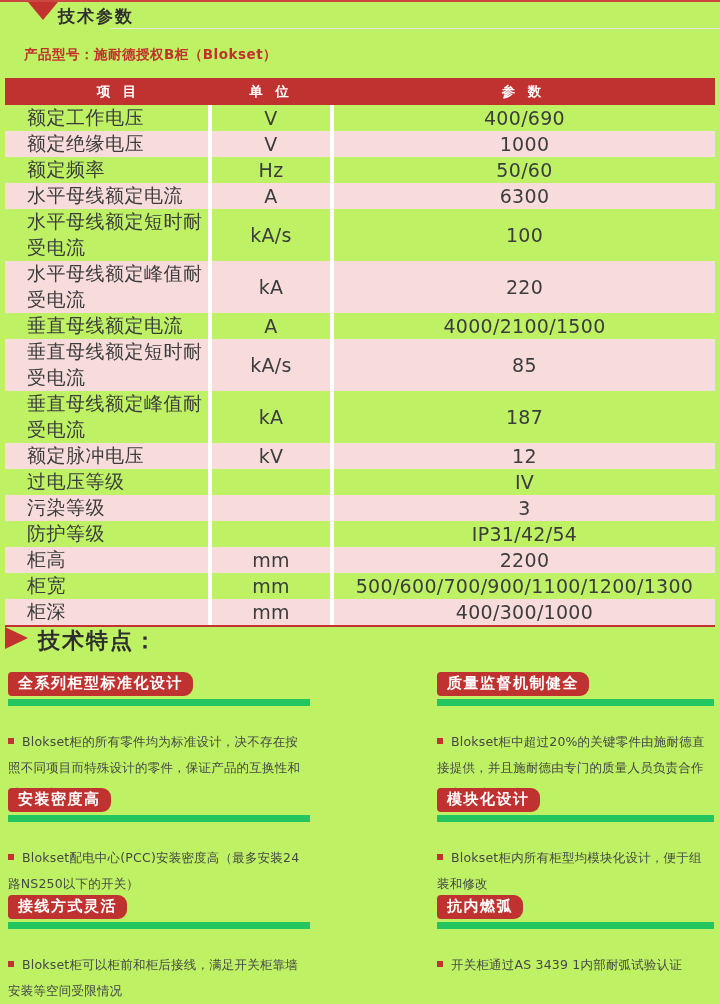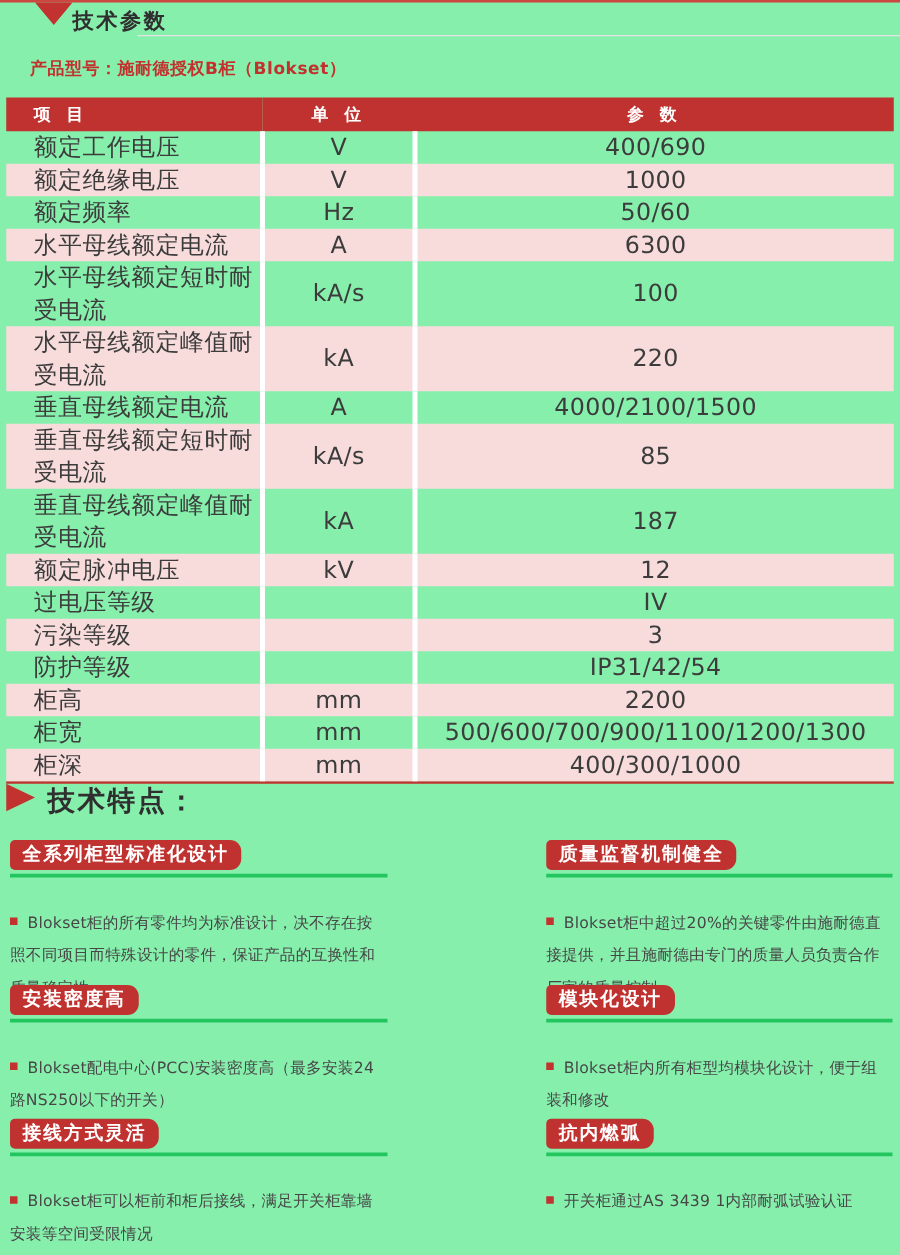--- a/index.html
+++ b/index.html
@@ -1,50 +1,50 @@
 <!DOCTYPE html>
 <html><head>
 <meta charset="utf-8">
 <style>
   * { margin: 0; padding: 0; box-sizing: border-box; }
   html,body { background: #ffffff; }
   body { font-family: "DejaVu Sans", sans-serif; color: #3c3c3c; }
-  .page { position: relative; width: 720px; height: 1004px; background: #86efac; overflow: hidden; }
+  .page { position: relative; width: 720px; height: 1004px; background: #bef264; overflow: hidden; }
 
   
   .top-rule { position: absolute; left: 0; top: 0; width: 720px; height: 2px; background: #cb4740; }
   .tri-down { position: absolute; left: 28px; top: 2px; width: 0; height: 0;
     border-left: 15px solid transparent; border-right: 15px solid transparent; border-top: 18px solid #c2322e; }
   .page-title { position: absolute; left: 58px; top: 5px; font-size: 17px; font-weight: bold; color: #2f2f2f; letter-spacing: 2px; }
   .title-rule { position: absolute; left: 110px; top: 28px; width: 610px; height: 1px; background: #e4e4e4; }
 
   .product-line { position: absolute; left: 24px; top: 46px; font-size: 13.5px; font-weight: bold; color: #c2312d; letter-spacing: 0.5px; }
 
   
   .spec-table-wrap { position: absolute; left: 5px; top: 78px; width: 710px; border-bottom: 2px solid #c2322e; }
   table.spec { width: 710px; border-collapse: collapse; table-layout: fixed; }
   table.spec col.c1 { width: 205px; }
   table.spec col.c2 { width: 122px; }
   table.spec col.c3 { width: 383px; }
   table.spec thead th { background: #c0322f; color: #ffffff; height: 27px; font-size: 13.5px; font-weight: bold; letter-spacing: 4px; }
-  table.spec thead th:first-child { text-align: left; padding-left: 22px; }
+  table.spec thead th:first-child { text-align: center; padding-left: 22px; }
   table.spec td { height: 26px; font-size: 19px; text-align: center; color: #3c3c3c; letter-spacing: 0.3px; }
   table.spec td:first-child { text-align: left; padding-left: 22px; letter-spacing: 0.5px; }
   table.spec td + td { border-left: 4px solid #ffffff; }
   table.spec tbody tr:nth-child(even) { background: #f8dcdc; }
 
   
   .features-title-row { position: absolute; left: 5px; top: 625px; height: 26px; }
   .tri-right { position: absolute; left: 0; top: 2px; width: 0; height: 0;
     border-top: 11px solid transparent; border-bottom: 11px solid transparent; border-left: 23px solid #c2322e; }
   .features-title { position: absolute; left: 33px; top: 1px; font-size: 22px; font-weight: bold; color: #2f2f2f; letter-spacing: 2px; white-space: nowrap; }
 
   .features-grid { position: absolute; left: 8px; top: 672px; width: 706px;
     display: grid; grid-template-columns: 302px 277px; column-gap: 127px; grid-template-rows: 116px 107px auto; }
-  .feature-head { border-bottom: 3px solid #22c55e; padding-bottom: 3px; }
+  .feature-head { border-bottom: 7px solid #22c55e; padding-bottom: 3px; }
   .badge { display: inline-block; background: #c0322f; color: #ffffff; font-size: 15px; font-weight: bold;
     padding: 2px 10px 3px 10px; border-radius: 4px 9px 9px 4px; letter-spacing: 1.5px; }
   .feature-text { margin-top: 23px; font-size: 12.5px; line-height: 26px; color: #474747; letter-spacing: 0.2px; }
   .bullet { display: inline-block; width: 6px; height: 6px; background: #c2322e; margin-right: 8px; vertical-align: 2px; }
 </style>
 </head>
 <body>
 
 <div class="page">
 

